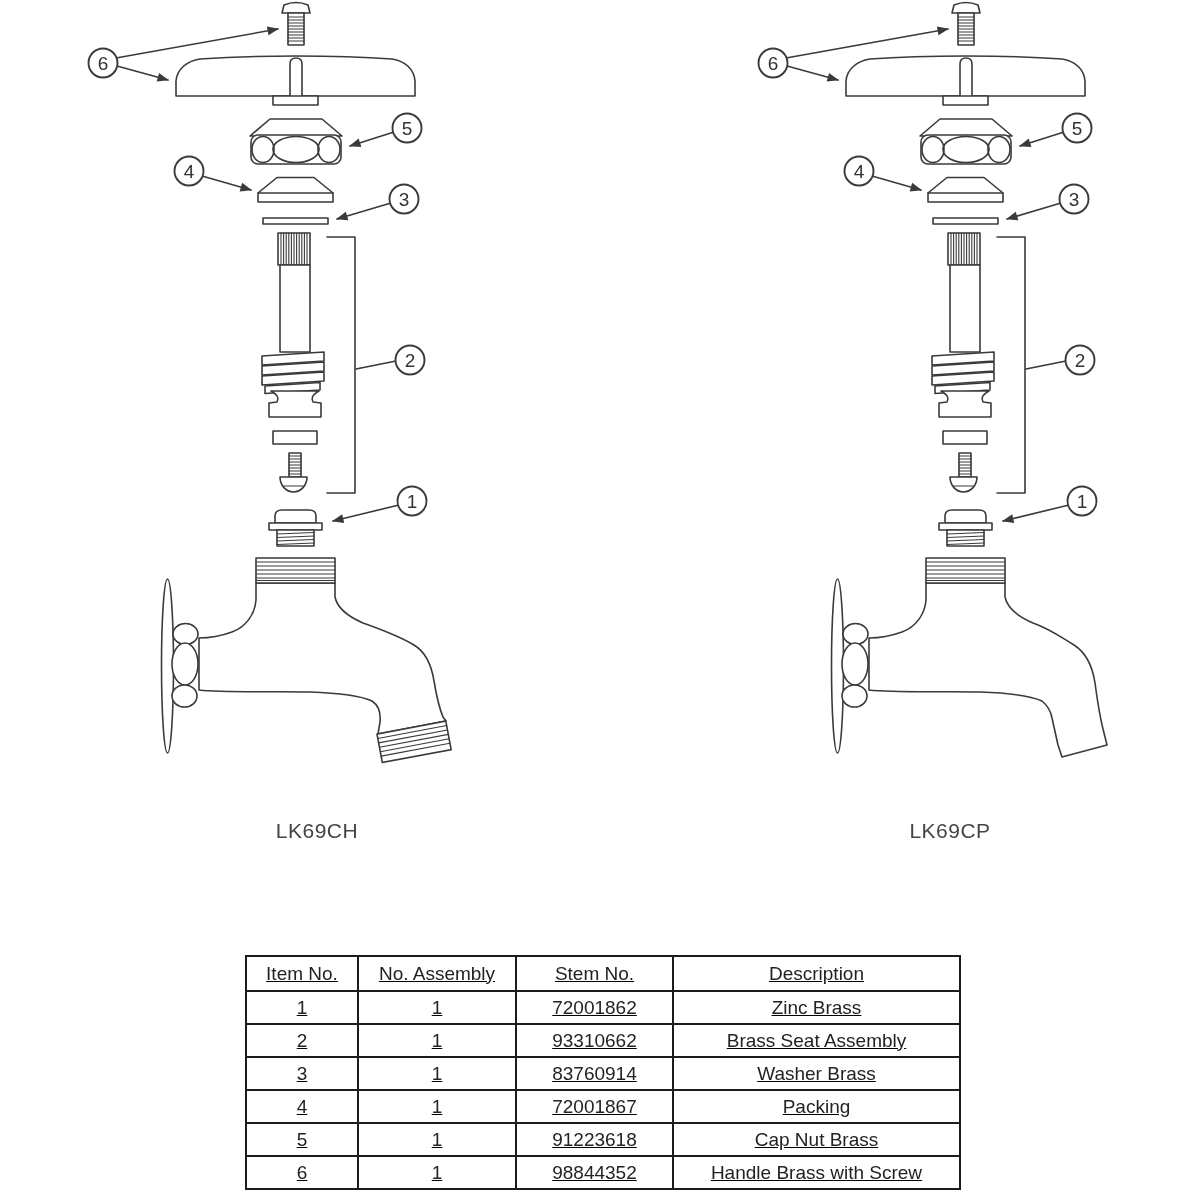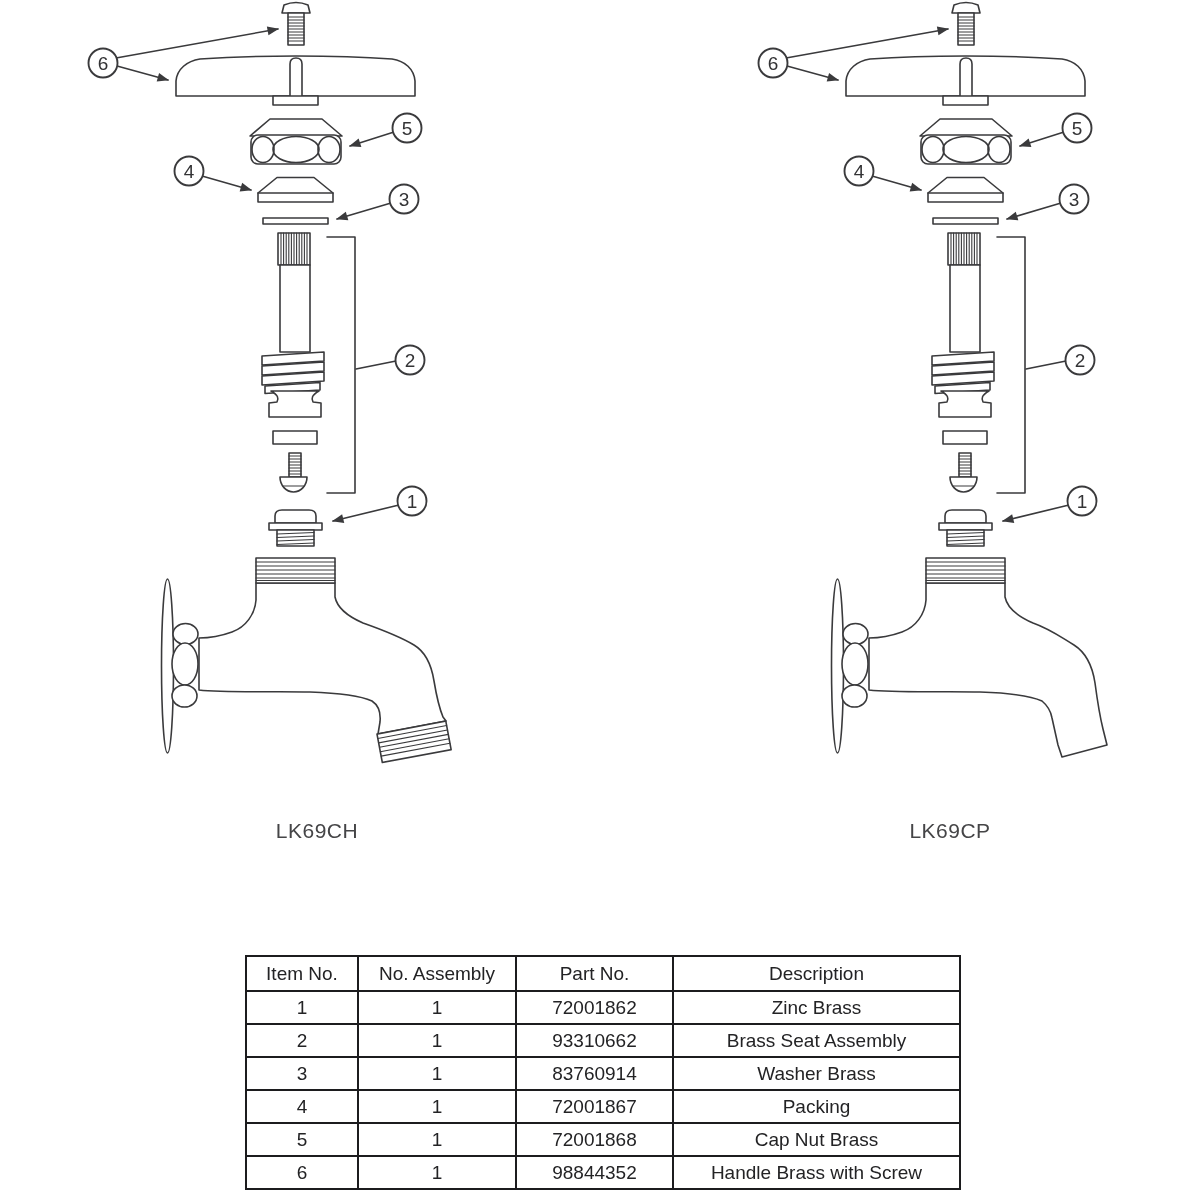--- a/index.html
+++ b/index.html
@@ -7,21 +7,21 @@
   .page{position:relative;width:1200px;height:1200px;background:#fff;overflow:hidden;}
   .diagram-svg{position:absolute;left:0;top:0;}
   
   .ln{fill:none;stroke:#3a3a3c;stroke-width:1.6;stroke-linejoin:round;stroke-linecap:round;}
   .thin{stroke-width:1.1;}
   .fw{fill:#ffffff;stroke:#3a3a3c;stroke-width:1.6;stroke-linejoin:round;}
   .co-circle{fill:#ffffff;stroke:#3a3a3c;stroke-width:1.9;}
   .co{font-size:19px;fill:#333335;text-anchor:middle;}
   .model-label{font-size:21px;fill:#454547;text-anchor:middle;letter-spacing:0.5px;}
   
-  .parts-table{position:absolute;left:245px;top:955px;width:714px;border-collapse:collapse;table-layout:fixed;}
+  .parts-table{position:absolute;left:245px;top:955px;width:714px;border-collapse:collapse;table-layout:fixed;text-decoration:underline;}
   .parts-table th,.parts-table td{
     border:2px solid #1c1c1e;color:#232325;font-size:19px;font-weight:400;
     text-align:center;vertical-align:middle;padding:0;white-space:nowrap;overflow:hidden;}
   .parts-table th{height:33px;}
   .parts-table td{height:31px;}
 </style>
 </head>
 <body>
 
 <div class="page">
@@ -171,21 +171,21 @@
   <colgroup>
         <col style="width:112px">
         <col style="width:158px">
         <col style="width:157px">
         <col style="width:287px">
       </colgroup>
   <thead>
     <tr>
       <th>Item No.</th>
       <th>No. Assembly</th>
-      <th>Part No.</th>
+      <th>Stem No.</th>
       <th>Description</th>
     </tr>
   </thead>
   <tbody>
     <tr>
       <td>1</td>
       <td>1</td>
       <td>72001862</td>
       <td>Zinc Brass</td>
     </tr>
@@ -203,21 +203,21 @@
     </tr>
     <tr>
       <td>4</td>
       <td>1</td>
       <td>72001867</td>
       <td>Packing</td>
     </tr>
     <tr>
       <td>5</td>
       <td>1</td>
-      <td>72001868</td>
+      <td>91223618</td>
       <td>Cap Nut Brass</td>
     </tr>
     <tr>
       <td>6</td>
       <td>1</td>
       <td>98844352</td>
       <td>Handle Brass with Screw</td>
     </tr>
   </tbody>
 </table>

